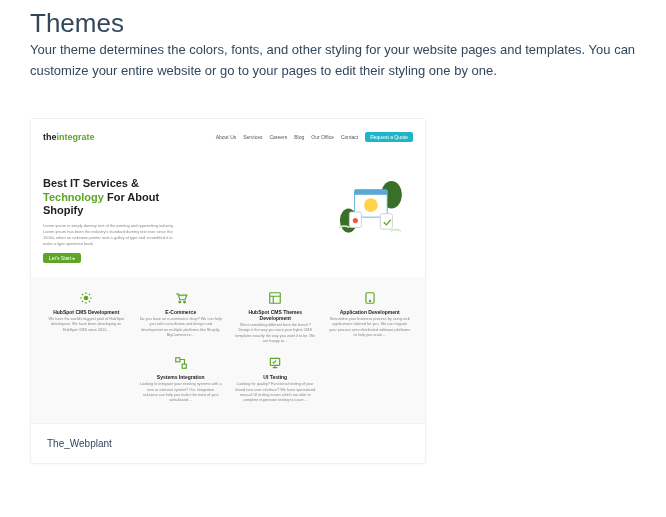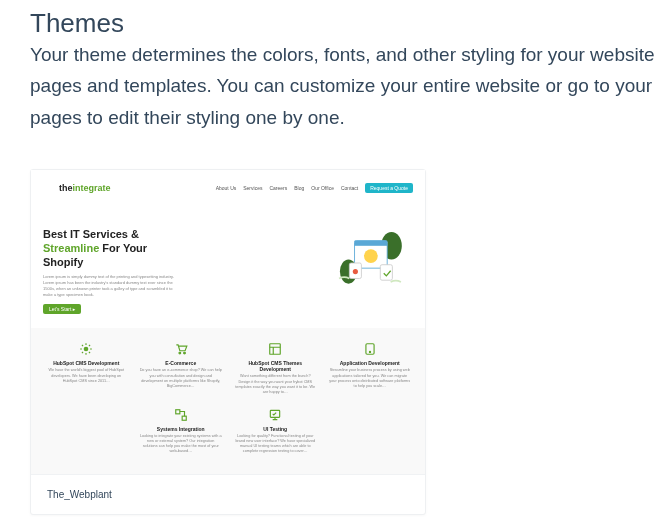--- a/index.html
+++ b/index.html
@@ -17,21 +17,21 @@
   }
 
   .page-title {
     font-size: 26px;
     font-weight: 400;
     color: #33475b;
     margin-bottom: 0;
   }
 
   .page-desc {
-    font-size: 19px;
+    font-size: 13px;
     line-height: 1.65;
     color: #33475b;
     max-width: 640px;
     margin-bottom: 36px;
   }
 
   .theme-card {
     width: 396px;
     border: 1px solid #eef0f2;
     border-radius: 3px;
@@ -58,21 +58,21 @@
   .mini-nav {
     display: flex;
     align-items: center;
     height: 16px;
   }
   .mini-logo {
     font-size: 9px;
     font-weight: 600;
   }
   .mini-logo .g { color: #5fa52a; }
-  .mini-logo .d { color: #222; margin-left: 16px; }
+  .mini-logo .d { color: #222; }
   .mini-nav-items {
     margin-left: auto;
     display: flex;
     gap: 7px;
     align-items: center;
     font-size: 5px;
     color: #555;
   }
   .mini-nav-btn {
     background: #1fb5c9;
@@ -183,21 +183,21 @@
             <span>Our Office</span>
             <span>Contact</span>
             <span class="mini-nav-btn">Request a Quote</span>
           </div>
         </div>
 
         <div class="mini-hero">
           <div class="mini-hero-left">
             <div class="mini-hero-title">
               <span>Best IT Services &amp;</span><br>
-              <span class="accent">Streamline</span><span> For Your</span><br>
+              <span class="accent">Technology</span><span> For About</span><br>
               <span>Shopify</span>
             </div>
             <div class="mini-hero-sub">Lorem ipsum is simply dummy text of the printing and typesetting industry. Lorem ipsum has been the industry's standard dummy text ever since the 1500s, when an unknown printer took a galley of type and scrambled it to make a type specimen book.</div>
             <div class="mini-hero-cta">Let's Start ▸</div>
           </div>
           <div class="mini-hero-ill">
             <svg viewBox="0 0 100 80">
               <ellipse cx="75" cy="20" rx="12" ry="16" fill="#3a6f2a"></ellipse>
               <ellipse cx="25" cy="50" rx="10" ry="14" fill="#3a6f2a"></ellipse>
               <rect x="32" y="14" width="38" height="32" rx="2" fill="#fff" stroke="#5aa8d6" stroke-width="1"></rect>

